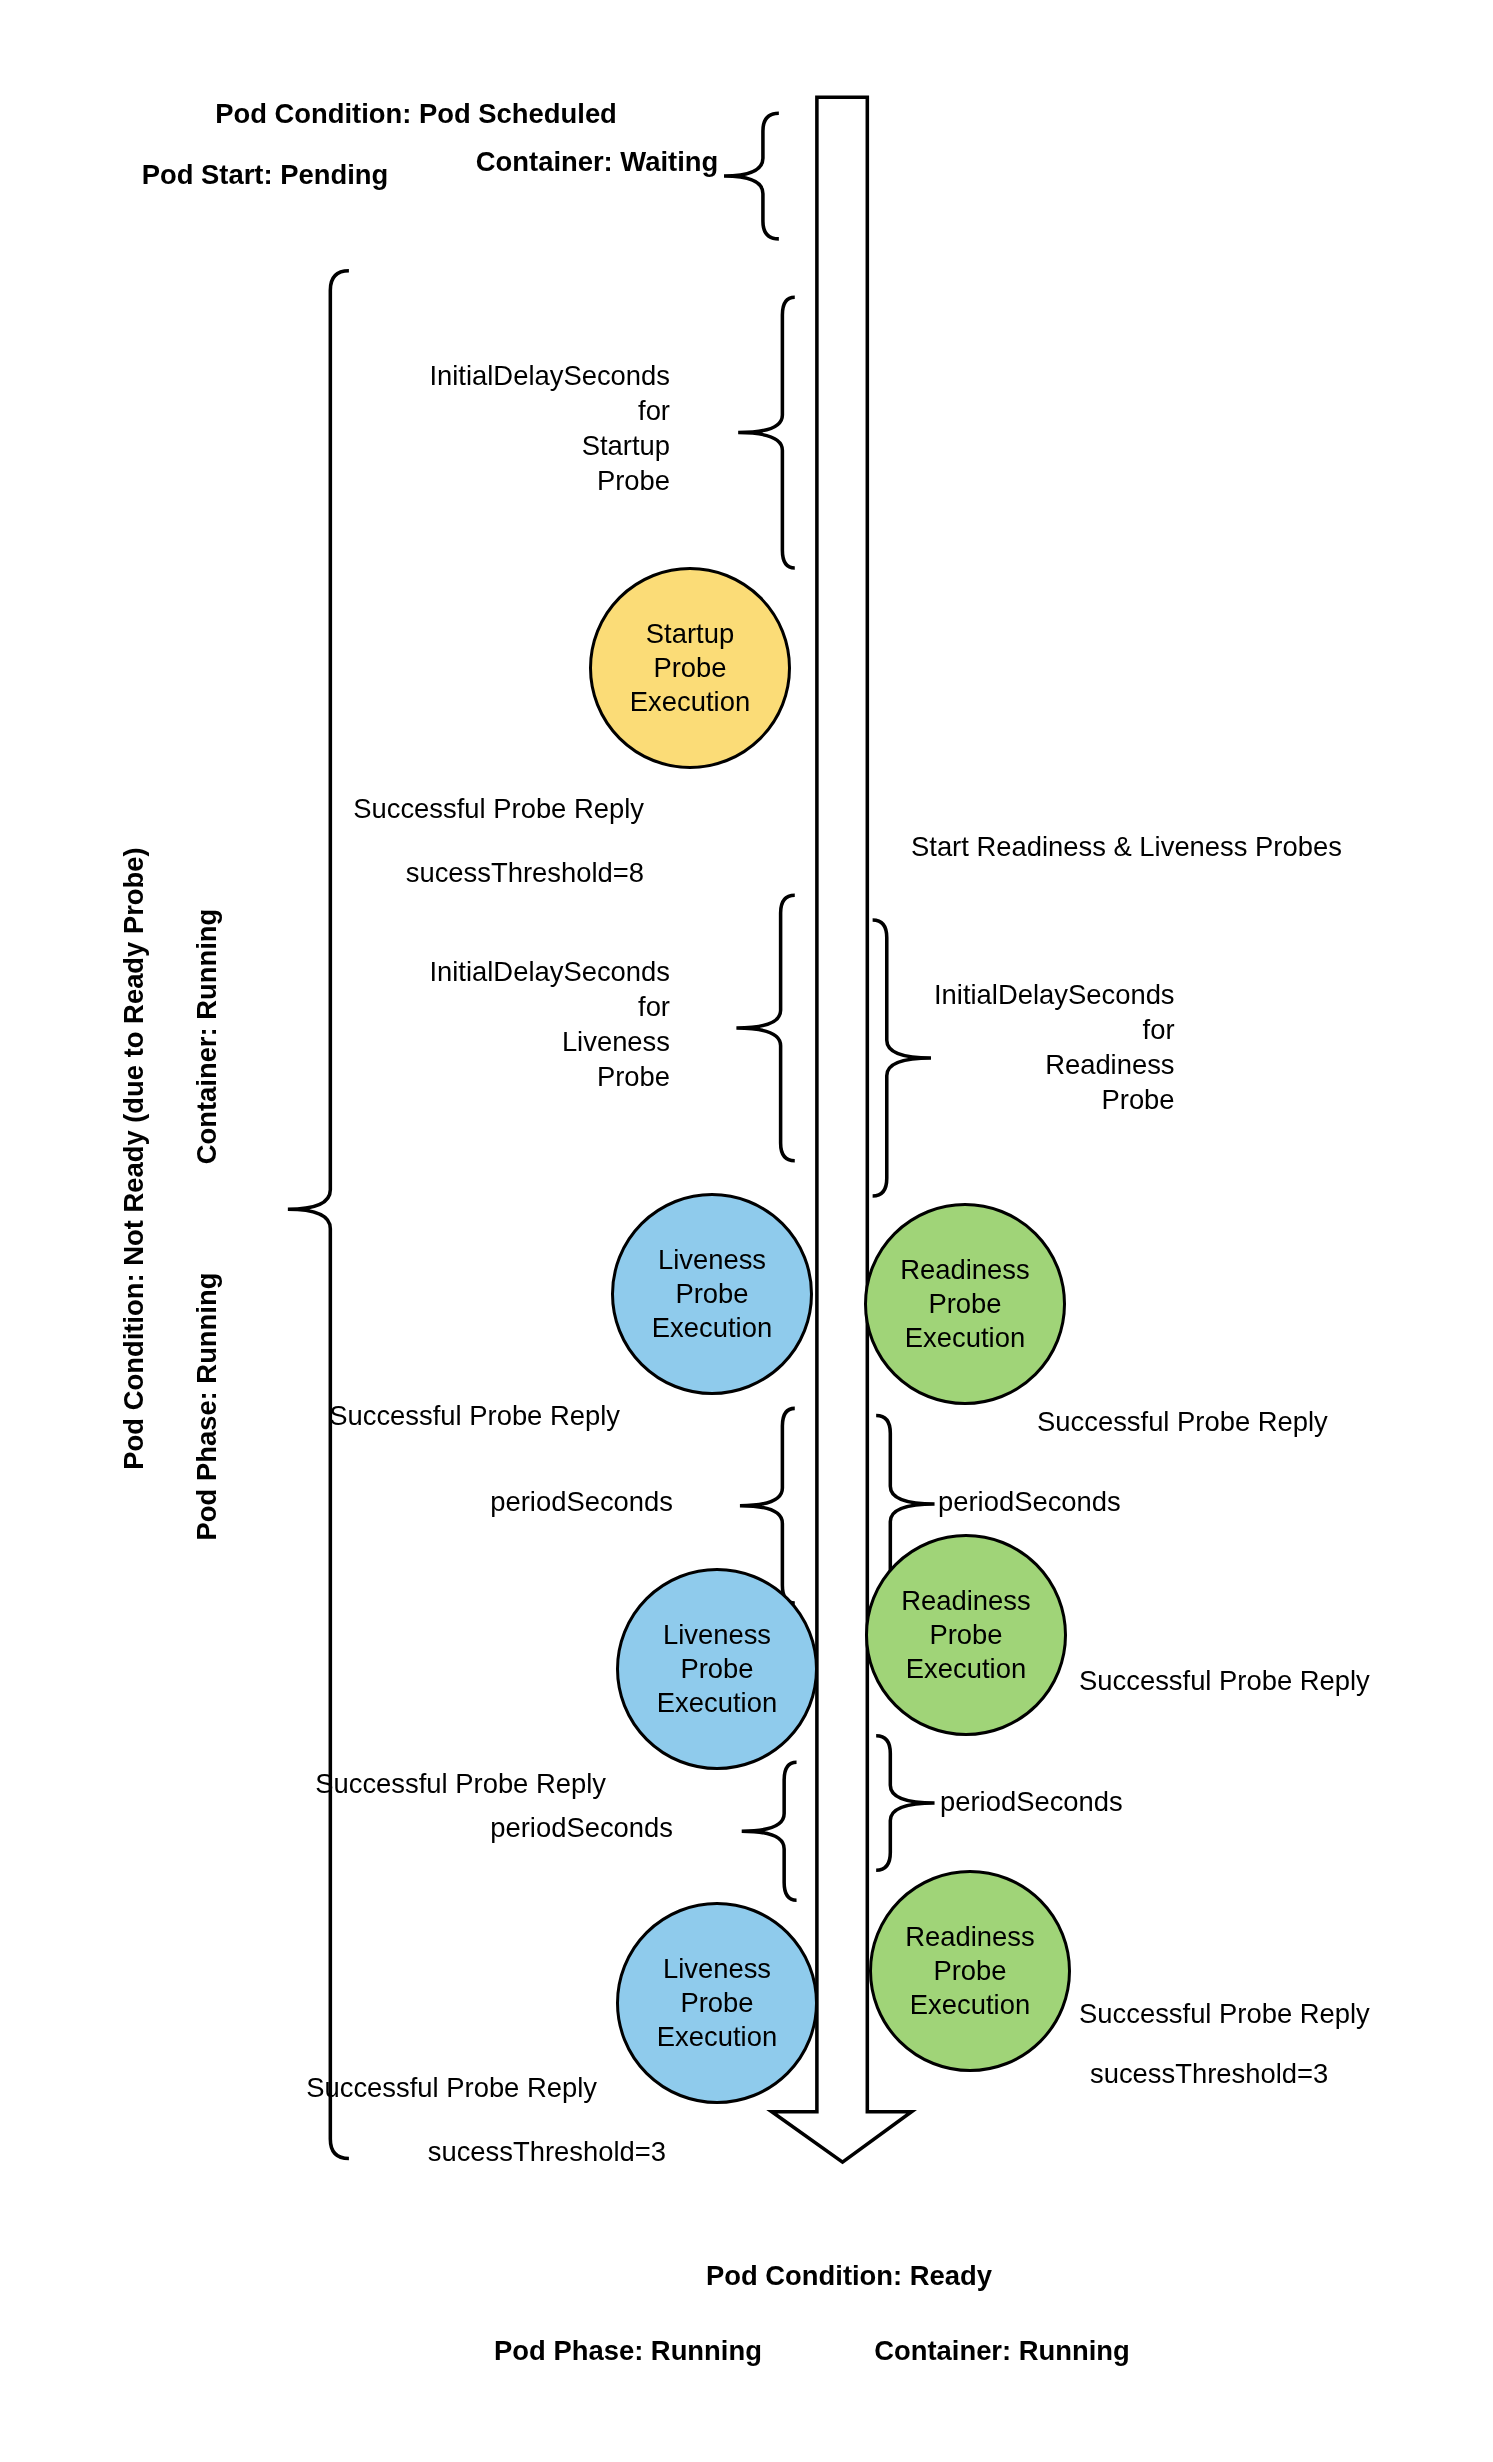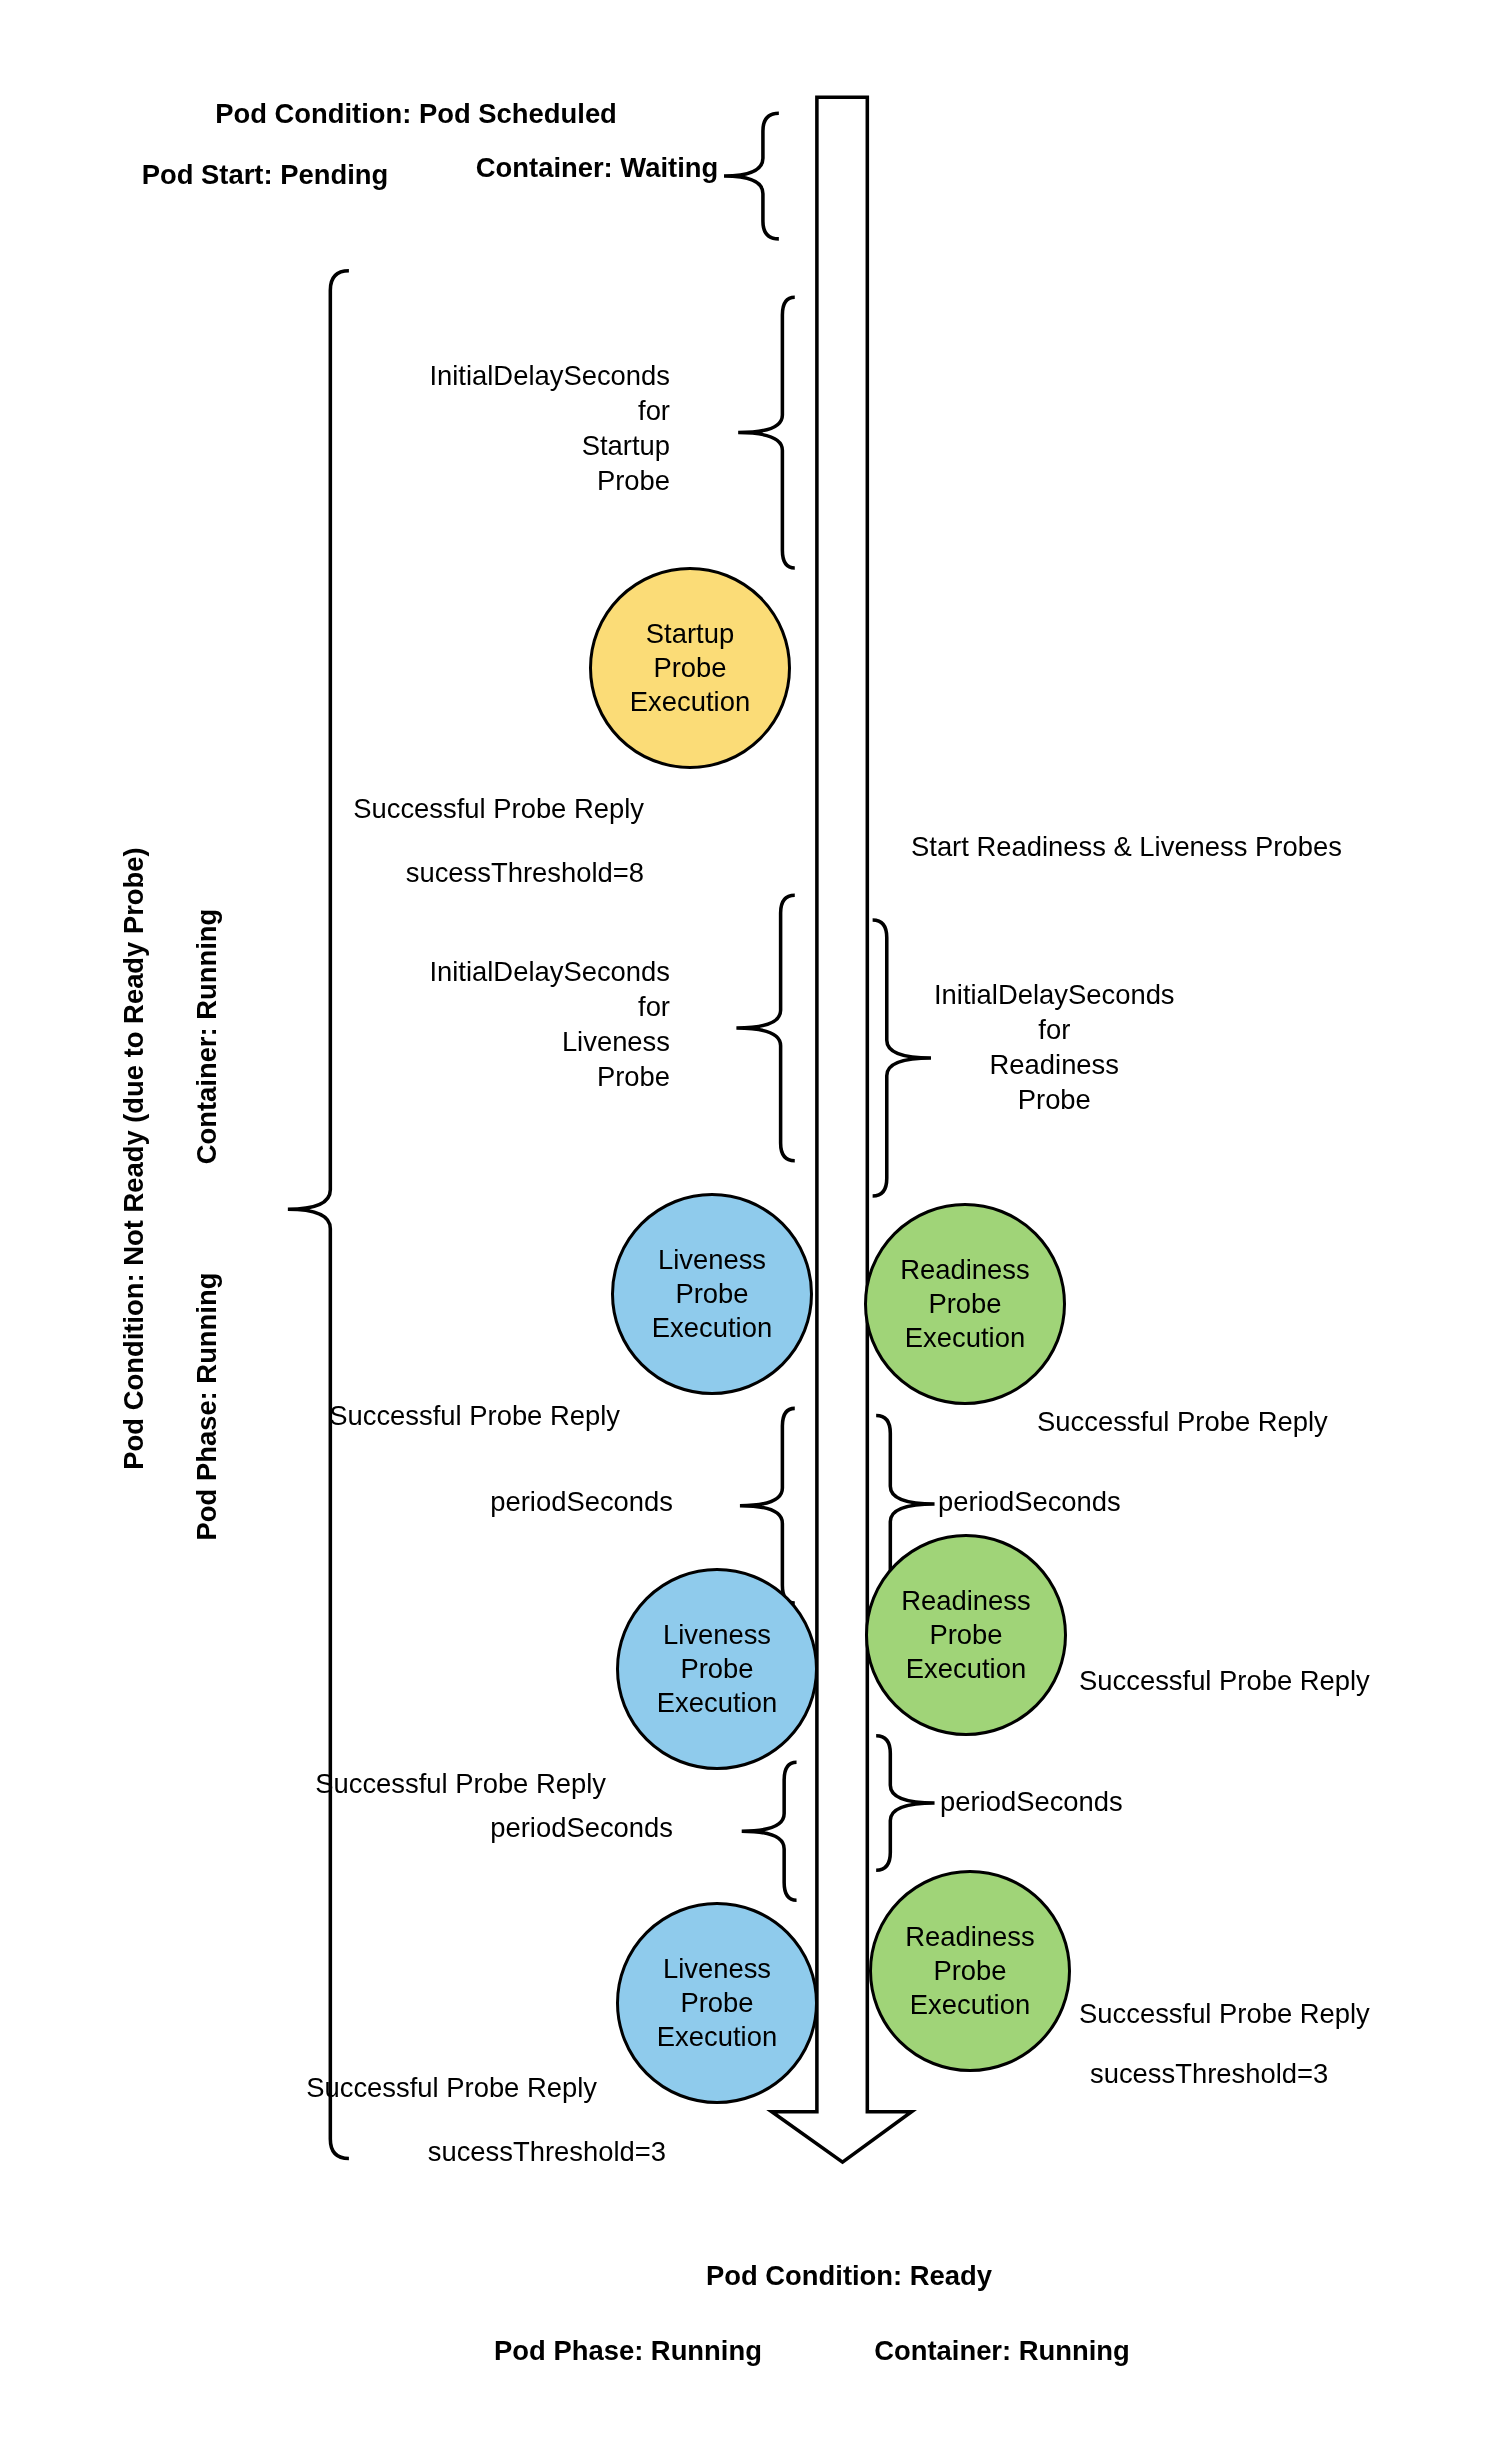--- a/index.html
+++ b/index.html
@@ -5,21 +5,21 @@
   html,body{margin:0;padding:0;background:#fff;}
   .canvas{
     position:relative;width:1416px;height:2462px;background:#fff;overflow:hidden;
     font-family:"Liberation Sans", sans-serif;color:#000;
   }
   svg.layer{position:absolute;left:0;top:0;}
   .txt{position:absolute;font-size:27.4px;line-height:35px;white-space:pre-line;}
   .bold{font-weight:700;}
   .ctr{transform:translateX(-50%);text-align:center;white-space:nowrap;}
   .ralign{text-align:right;}
-  .lalign{text-align:center;}
+  .lalign{text-align:right;}
   .rot{
     width:708px;height:35px;line-height:35px;text-align:center;white-space:nowrap;
     transform:rotate(-90deg);transform-origin:center center;
   }
   .rot2{width:354px;}
   .circle{
     position:absolute;width:202px;height:202px;border-radius:50%;
     border:3.5px solid #000;box-sizing:border-box;
     display:flex;align-items:center;justify-content:center;text-align:center;
     font-size:27.4px;line-height:34px;white-space:pre-line;
@@ -48,21 +48,21 @@
 
     <path d="M 990 1600 Q 1006 1600 1006 1620 L 1006 1680 Q 1006 1700 1056 1700 M 990 1800 Q 1006 1800 1006 1780 L 1006 1720 Q 1006 1700 1056 1700" fill="none" stroke="#000000" stroke-width="4"></path>
 
     <path d="M 900 1992 Q 886 1992 886 2012 L 886 2050 Q 886 2070 838 2070 M 900 2148 Q 886 2148 886 2128 L 886 2090 Q 886 2070 838 2070" fill="none" stroke="#000000" stroke-width="4"></path>
 
     <path d="M 990 1962 Q 1006 1962 1006 1982 L 1006 2018 Q 1006 2038 1056 2038 M 990 2114 Q 1006 2114 1006 2094 L 1006 2058 Q 1006 2038 1056 2038" fill="none" stroke="#000000" stroke-width="4"></path>
   </svg>
 
   <div class="txt bold ctr" style="left:416px;top:96px;">Pod Condition: Pod Scheduled</div>
   <div class="txt bold ctr" style="left:265px;top:157px;">Pod Start: Pending</div>
-  <div class="txt bold ctr" style="left:597px;top:150px;">Container: Waiting</div>
+  <div class="txt bold ctr" style="left:597px;top:144px;">Container: Waiting</div>
 
   <div class="txt bold rot" style="left:-221px;top:1141px;">Pod Condition: Not Ready (due to Ready Probe)</div>
   <div class="txt bold rot rot2" style="left:29px;top:1019px;">Container: Running</div>
   <div class="txt bold rot rot2" style="left:29px;top:1389px;">Pod Phase: Running</div>
 
   <div class="txt ralign" style="right:746px;top:358px;">InitialDelaySeconds
 for
 Startup
 Probe</div>
   <div class="txt ralign" style="right:746px;top:954px;">InitialDelaySeconds

